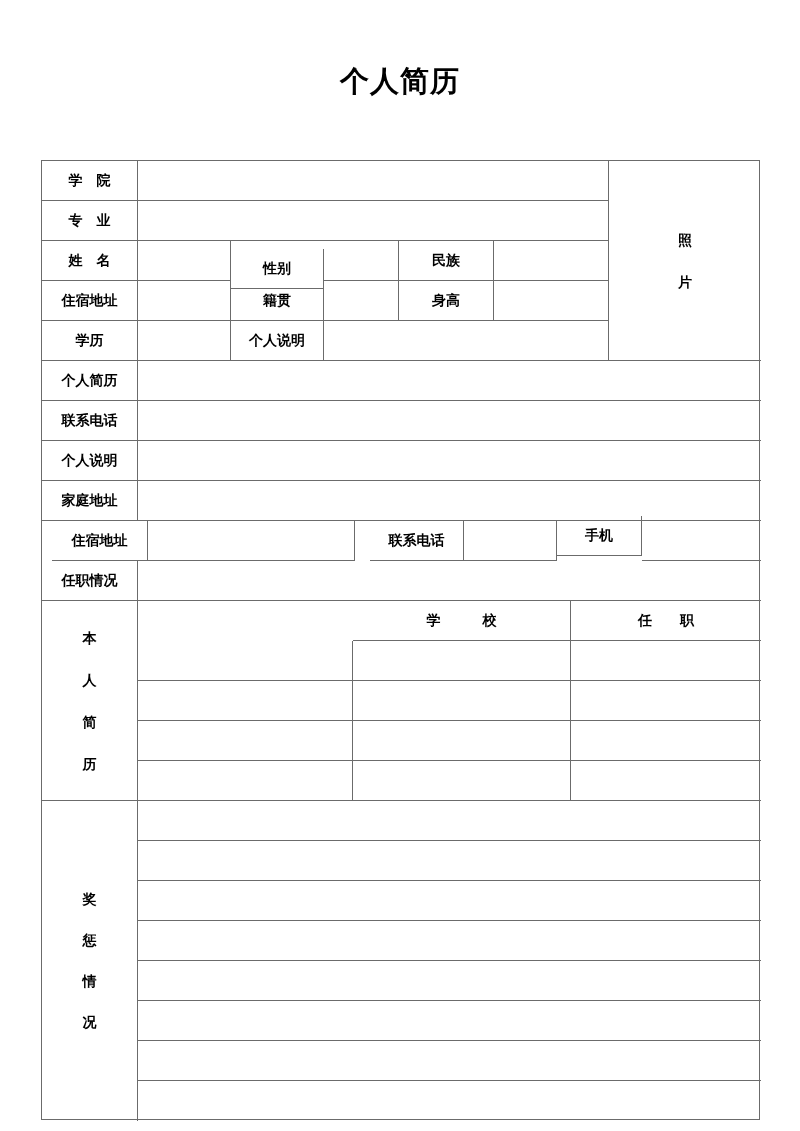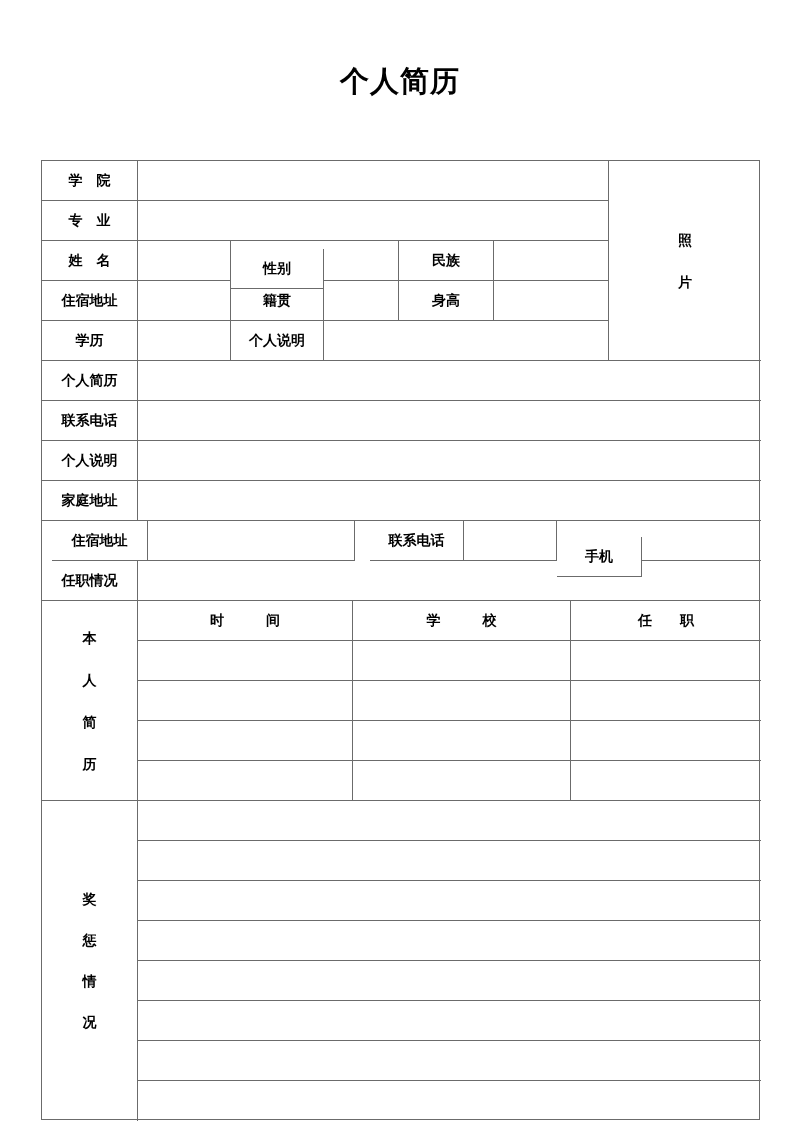--- a/index.html
+++ b/index.html
@@ -84,33 +84,32 @@
   <div class="cell" style="left:0;top:280px;width:96px;height:40px">个人说明</div>
   <div class="cell no-r" style="left:96px;top:280px;width:623px;height:40px"></div>
 
   <div class="cell" style="left:0;top:320px;width:96px;height:40px">家庭地址</div>
   <div class="cell no-r" style="left:96px;top:320px;width:623px;height:40px"></div>
 
   <div class="cell" style="left:10px;top:360px;width:96px;height:40px">住宿地址</div>
   <div class="cell" style="left:96px;top:360px;width:217px;height:40px"></div>
   <div class="cell" style="left:328px;top:360px;width:94px;height:40px">联系电话</div>
   <div class="cell" style="left:407px;top:360px;width:108px;height:40px"></div>
-  <div class="cell" style="left:515px;top:376px;width:85px;height:40px">手机</div>
+  <div class="cell" style="left:515px;top:355px;width:85px;height:40px">手机</div>
   <div class="cell no-r" style="left:600px;top:360px;width:119px;height:40px"></div>
 
   <div class="cell" style="left:0;top:400px;width:96px;height:40px">任职情况</div>
   <div class="cell no-r" style="left:96px;top:400px;width:623px;height:40px"></div>
 
   <div class="cell" style="left:0;top:440px;width:96px;height:200px">
     <span class="vtext lh42">本
 人
 简
 历</span>
   </div>
-  <div class="cell" style="left:96px;top:440px;width:215px;height:40px">时　　　间</div>
   <div class="cell" style="left:311px;top:440px;width:218px;height:40px">学　　　校</div>
   <div class="cell no-r" style="left:529px;top:440px;width:190px;height:40px">任　　职</div>
 
   <div class="cell" style="left:96px;top:480px;width:215px;height:40px"></div>
   <div class="cell" style="left:311px;top:480px;width:218px;height:40px"></div>
   <div class="cell no-r" style="left:529px;top:480px;width:190px;height:40px"></div>
 
   <div class="cell" style="left:96px;top:520px;width:215px;height:40px"></div>
   <div class="cell" style="left:311px;top:520px;width:218px;height:40px"></div>
   <div class="cell no-r" style="left:529px;top:520px;width:190px;height:40px"></div>

